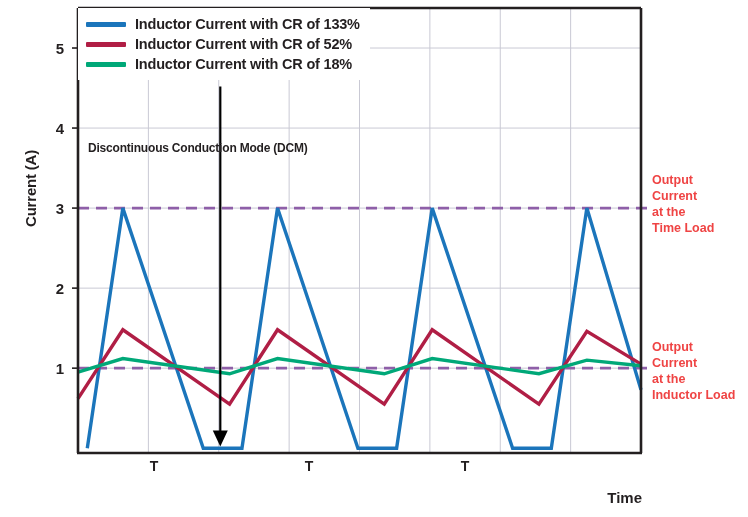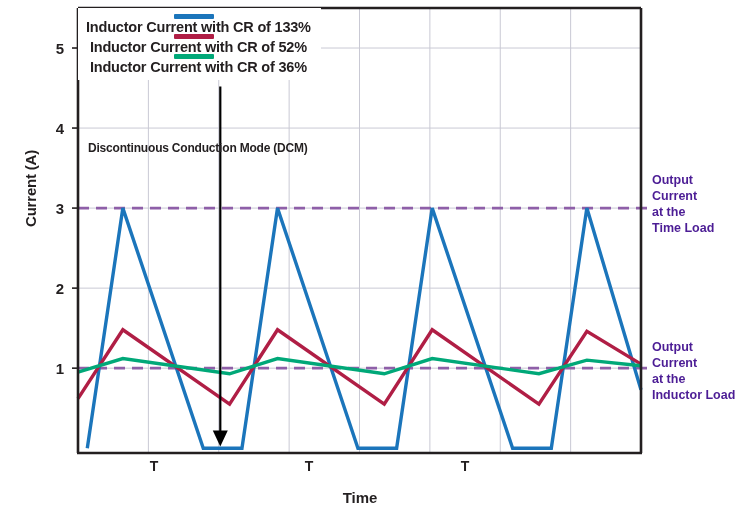--- a/index.html
+++ b/index.html
@@ -31,21 +31,21 @@
     font-size: 15px;
     font-weight: bold;
     color: #231f20;
     letter-spacing: -0.2px;
   }
   .xlabel {
     position: absolute;
     left: 78px;
     top: 489px;
     width: 564px;
-    text-align: center;
+    text-align: right;
     font-size: 15px;
     font-weight: bold;
     color: #231f20;
   }
   .ytick {
     position: absolute;
     width: 26px;
     text-align: right;
     font-size: 15px;
     font-weight: bold;
@@ -57,21 +57,21 @@
     width: 30px;
     font-size: 14px;
     font-weight: bold;
     color: #231f20;
   }
   .side-note {
     position: absolute;
     left: 652px;
     font-size: 12.5px;
     font-weight: bold;
-    color: #4c1d95;
+    color: #ef4444;
     line-height: 16px;
     width: 96px;
   }
   .dcm-note {
     position: absolute;
     left: 88px;
     top: 141px;
     font-size: 12px;
     font-weight: bold;
     color: #231f20;
@@ -83,21 +83,20 @@
     left: 78px;
     top: 8px;
     padding: 6px 10px 6px 8px;
     background: #ffffff;
     border: 0;
   }
   .legend-row {
     display: flex;
     align-items: center;
     height: 20px;
-    flex-direction: column;
   }
   .legend-swatch {
     width: 40px;
     height: 5px;
     border-radius: 1px;
     margin-right: 9px;
     flex: 0 0 auto;
   }
   .legend-text {
     font-size: 14.5px;
@@ -177,17 +176,17 @@
     <div class="legend-row">
       <span class="legend-swatch" style="background: rgb(27, 117, 187);"></span>
       <span class="legend-text">Inductor Current with CR of 133%</span>
     </div>
     <div class="legend-row">
       <span class="legend-swatch" style="background: rgb(176, 30, 69);"></span>
       <span class="legend-text">Inductor Current with CR of 52%</span>
     </div>
     <div class="legend-row">
       <span class="legend-swatch" style="background: rgb(0, 168, 120);"></span>
-      <span class="legend-text">Inductor Current with CR of 36%</span>
+      <span class="legend-text">Inductor Current with CR of 18%</span>
     </div>
   </div>
 
 </div>
 
 </body></html>

